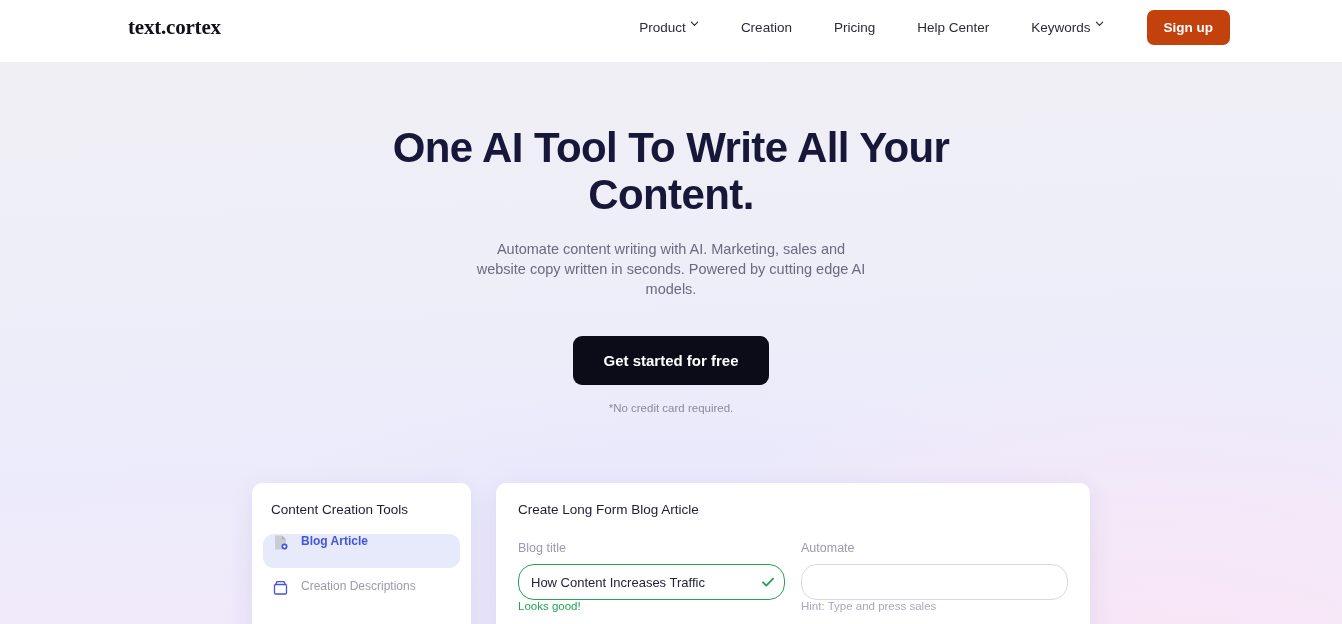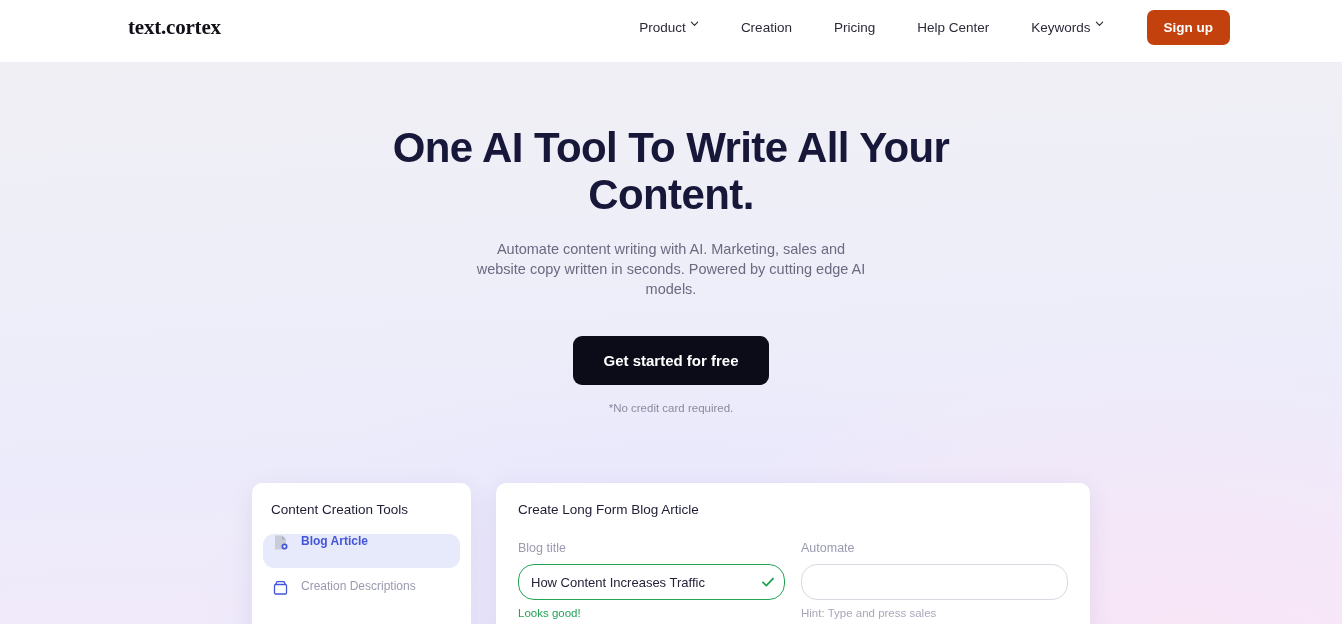--- a/index.html
+++ b/index.html
@@ -265,21 +265,21 @@
   .check-icon {
     position: absolute;
     right: 10px;
     top: 50%;
     transform: translateY(-50%);
     width: 14px;
     height: 14px;
     pointer-events: none;
   }
 
-  .helper { margin-top: 7px; font-size: 11.5px; }
+  .helper { font-size: 11.5px; }
   .helper.ok { color: #23a455; }
   .helper.hint { color: #a8a8ba; }
 </style>
 </head>
 <body>
 
 <div class="page">
 
   <div class="navbar">
     <div class="logo">text.cortex</div>

